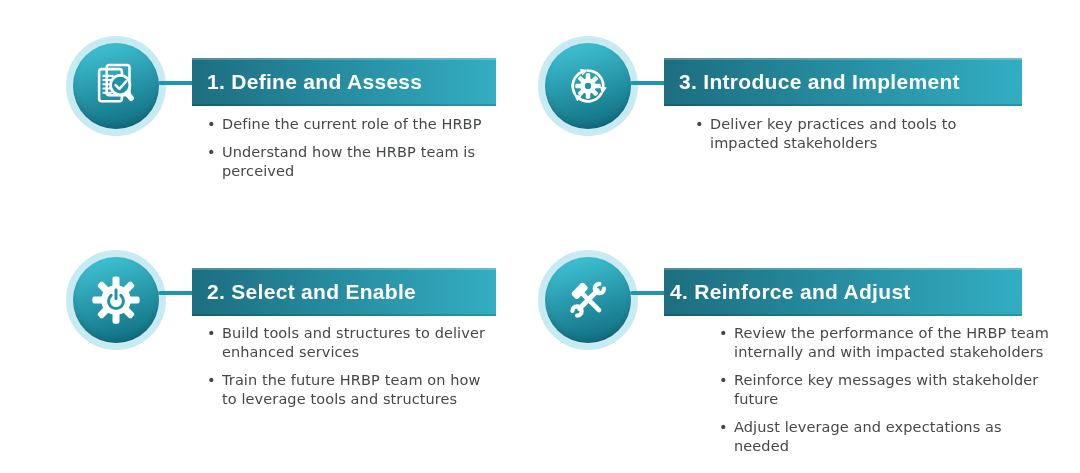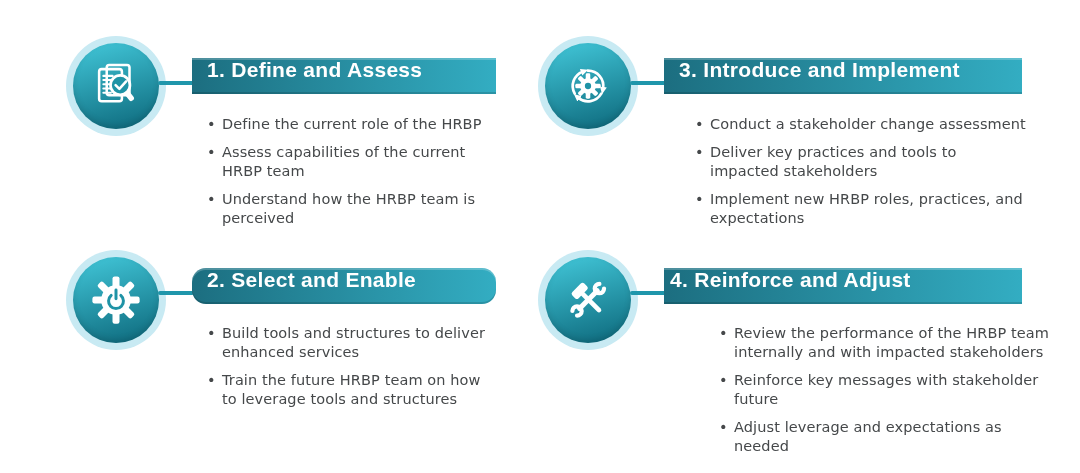--- a/index.html
+++ b/index.html
@@ -33,23 +33,23 @@
   .connector {
     position: absolute;
     height: 4px; width: 36px;
     border-radius: 2px;
     background: var(--connector, #1f96ab);
   }
 
   
   .banner {
     position: absolute;
-    height: 36px;
+    height: 48px;
     margin: 0;
-    display: flex; 
+    display: flex; align-items: center;
     padding-left: 15px;
     box-sizing: border-box;
     background: linear-gradient(90deg, var(--banner-start, #1c6e80) 0%, var(--banner-end, #33adc2) 100%);
     box-shadow: inset 0 2px 0 rgba(255,255,255,0.22), inset 0 -2px 0 rgba(0,0,0,0.14);
     color: var(--title-text, #ffffff);
     font-size: 21px;
     font-weight: bold;
     letter-spacing: 0.3px;
     white-space: nowrap;
   }
@@ -78,21 +78,21 @@
   }
 
   
   .q1 .badge     { left: 66px;  top: 36px; }
   .q1 .connector { left: 158px; top: 81px; }
   .q1 .banner    { left: 192px; top: 58px; width: 304px; }
   .q1 .bullets   { left: 206px; top: 115px; width: 330px; }
 
   .q2 .badge     { left: 66px;  top: 250px; }
   .q2 .connector { left: 158px; top: 291px; }
-  .q2 .banner    { left: 192px; top: 268px; width: 304px; border-radius: 14px; }
+  .q2 .banner    { left: 192px; top: 268px; width: 304px; }
   .q2 .bullets   { left: 206px; top: 324px; width: 330px; }
 
   .q3 .badge     { left: 538px; top: 36px; }
   .q3 .connector { left: 630px; top: 81px; }
   .q3 .banner    { left: 664px; top: 58px; width: 358px; }
   .q3 .bullets   { left: 694px; top: 115px; width: 372px; }
 
   .q4 .badge     { left: 538px; top: 250px; }
   .q4 .connector { left: 630px; top: 291px; }
   .q4 .banner    { left: 664px; top: 268px; width: 358px; padding-left: 6px; }
@@ -121,22 +121,20 @@
           <line x1="45.5" y1="41" x2="50" y2="46.5" stroke="#fff" stroke-width="6.5" stroke-linecap="round"></line>
         </svg>
       </div>
     </div>
     <div class="connector"></div>
     <h2 class="banner">
       <span>1. Define and Assess</span>
     </h2>
     <ul class="bullets">
       <li>Define the current role of the HRBP</li>
-      <li>Assess capabilities of the current
-HRBP team</li>
       <li>Understand how the HRBP team is
 perceived</li>
     </ul>
   </section>
 
   <section class="quad q2">
     <div class="badge">
       <div class="badge-core">
         <svg width="56" height="56" viewBox="0 0 64 64">
           <g fill="#fff">
@@ -194,25 +192,22 @@
             <path d="M 32 14.5 A 17.5 17.5 0 0 1 49.2 35" marker-end="url(#ah)" transform="rotate(240 32 32)"></path>
           </g>
         </svg>
       </div>
     </div>
     <div class="connector"></div>
     <h2 class="banner">
       <span>3. Introduce and Implement</span>
     </h2>
     <ul class="bullets">
-      <li>Conduct a stakeholder change assessment</li>
       <li>Deliver key practices and tools to
 impacted stakeholders</li>
-      <li>Implement new HRBP roles, practices, and
-expectations</li>
     </ul>
   </section>
 
   <section class="quad q4">
     <div class="badge">
       <div class="badge-core">
         <svg width="54" height="54" viewBox="0 0 64 64">
 
           <line x1="22" y1="42" x2="43" y2="21" stroke="#fff" stroke-width="6" stroke-linecap="round"></line>
           <path d="M 51 18.5 A 5.5 5.5 0 1 1 45.5 13" fill="none" stroke="#fff" stroke-width="5" stroke-linecap="round"></path>

